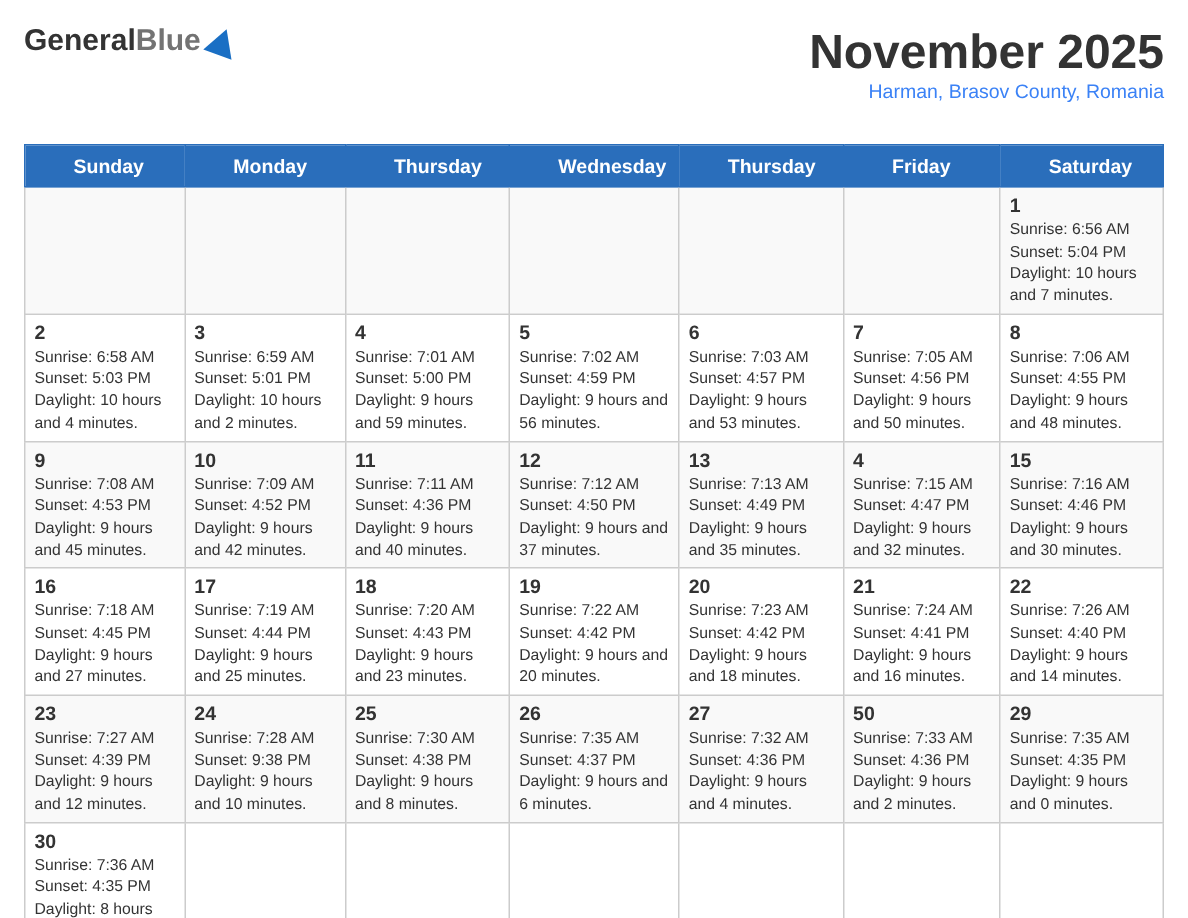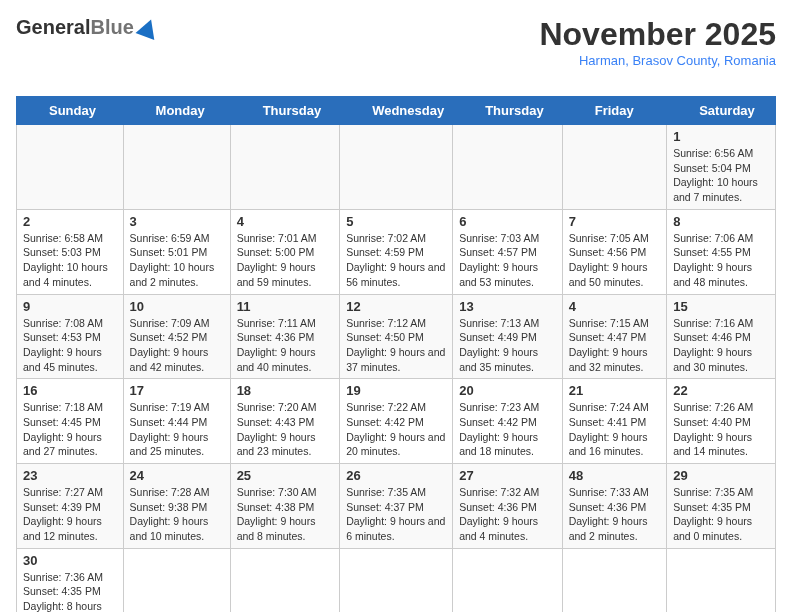--- a/index.html
+++ b/index.html
@@ -300,21 +300,21 @@
 Sunset: 4:37 PM
 Daylight: 9 hours and 6 minutes.</div>
         </td>
         <td>
           <span class="day-number">27</span>
           <div class="day-info">Sunrise: 7:32 AM
 Sunset: 4:36 PM
 Daylight: 9 hours and 4 minutes.</div>
         </td>
         <td>
-          <span class="day-number">48</span>
+          <span class="day-number">50</span>
           <div class="day-info">Sunrise: 7:33 AM
 Sunset: 4:36 PM
 Daylight: 9 hours and 2 minutes.</div>
         </td>
         <td>
           <span class="day-number">29</span>
           <div class="day-info">Sunrise: 7:35 AM
 Sunset: 4:35 PM
 Daylight: 9 hours and 0 minutes.</div>
         </td>

